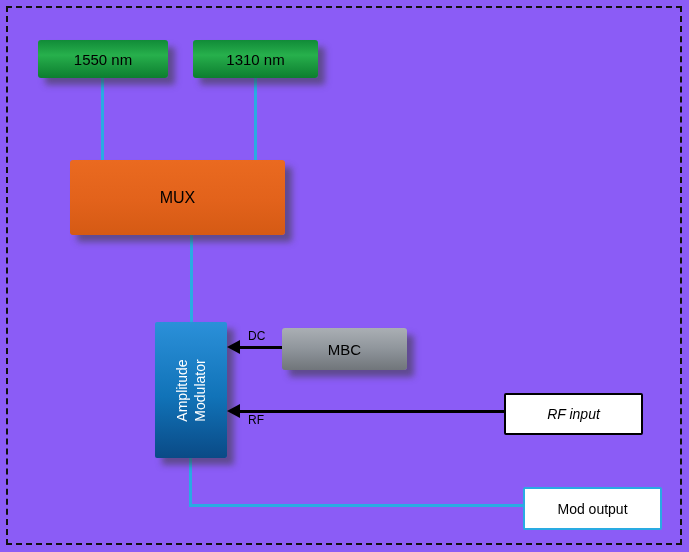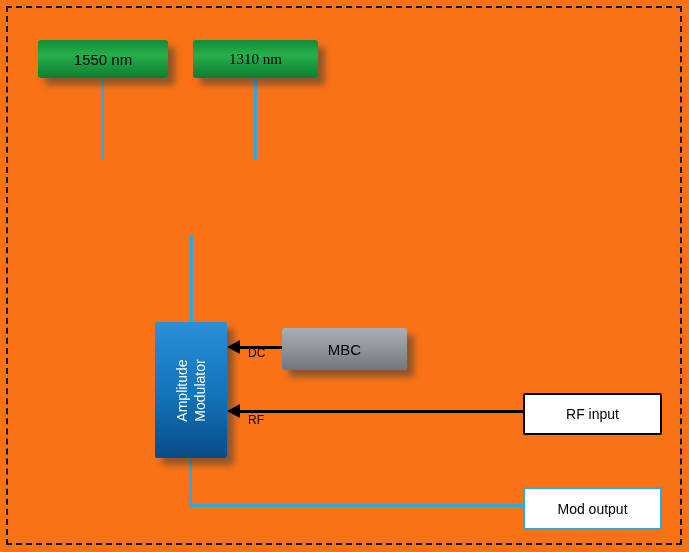--- a/index.html
+++ b/index.html
@@ -1,38 +1,38 @@
 <!DOCTYPE html>
 <html><head>
 <meta charset="utf-8">
 <style>
   html,body{margin:0;padding:0;background:#ffffff;}
   .canvas{
     position:relative;
     width:689px;height:552px;
-    background:#f97316;
+    background:#8b5cf6;
     font-family:"Liberation Sans", sans-serif;
     overflow:hidden;
   }
   .frame{
     position:absolute;left:6px;top:6px;right:7px;bottom:7px;
     border:2px dashed #111111;
   }
   .node{
     position:absolute;
     display:flex;align-items:center;justify-content:center;
     font-size:15px;color:#000;
     border-radius:3px;
   }
   .shadow{box-shadow:7px 7px 6px rgba(60,60,60,0.55);}
   .green{
     background:linear-gradient(180deg,#118b38 0%,#27b04c 40%,#1d9c41 62%,#0c7e2f 100%);
   }
   .src1{left:38px;top:40px;width:130px;height:38px;}
-  .src2{left:193px;top:40px;width:125px;height:38px;font-family:Liberation Serif, serif;}
+  .src2{left:193px;top:40px;width:125px;height:38px;}
   .mux{
     left:70px;top:160px;width:215px;height:75px;
     background:linear-gradient(180deg,#ea6a20 0%,#e2621b 55%,#d55a14 100%);
     font-size:16px;
   }
   .modulator{
     left:155px;top:322px;width:72px;height:136px;
     background:linear-gradient(180deg,#2b90d9 0%,#1173b8 55%,#0a4a86 100%);
     border-radius:2px;
   }
@@ -43,23 +43,24 @@
     color:#ffffff;
     font-size:14px;
     line-height:1.25;
   }
   .mbc{
     left:282px;top:328px;width:125px;height:42px;
     background:linear-gradient(180deg,#aaafb4 0%,#8f959b 50%,#70757a 100%);
     text-align:center;
   }
   .rf-input{
-    left:523px;top:393px;width:135px;height:38px;
+    left:504px;top:393px;width:135px;height:38px;
     background:#ffffff;border:2px solid #000000;border-radius:2px;
     font-size:14px;
+    font-style:italic;
   }
   .mod-output{
     left:523px;top:487px;width:135px;height:39px;
     background:#ffffff;border:2px solid #29abe2;border-radius:2px;
     font-size:14px;
   }
   .line{position:absolute;background:#29abe2;}
   .l-1550{left:101px;top:78px;width:3px;height:82px;}
   .l-1310{left:254px;top:78px;width:3px;height:82px;}
   .l-mux-mod{left:190px;top:235px;width:3px;height:87px;}
@@ -72,21 +73,21 @@
     position:absolute;width:0;height:0;
     border-top:7px solid transparent;
     border-bottom:7px solid transparent;
     border-right:13px solid #000000;
   }
   .dc-head{left:227px;top:340px;}
   .rf-head{left:227px;top:404px;}
   .siglabel{
     position:absolute;font-size:12px;color:#000;
   }
-  .dc-label{left:248px;top:346px;}
+  .dc-label{left:248px;top:329px;}
   .rf-label{left:248px;top:413px;}
 </style>
 </head>
 <body>
 
 <div class="canvas">
 
   <div class="frame"></div>
 
   <div class="line l-1550"></div>
@@ -95,20 +96,23 @@
   <div class="line l-out-v"></div>
   <div class="line l-out-h"></div>
 
   <div class="node green src1 shadow">
     <span>1550 nm</span>
   </div>
   <div class="node green src2 shadow">
     <span>1310 nm</span>
   </div>
 
+  <div class="node mux shadow">
+    <span>MUX</span>
+  </div>
 
   <div class="node modulator shadow">
     <div class="rot">Amplitude Modulator</div>
   </div>
 
   <div class="node mbc shadow">
     <span>MBC</span>
   </div>
 
   <div class="blackline dc-line"></div>

